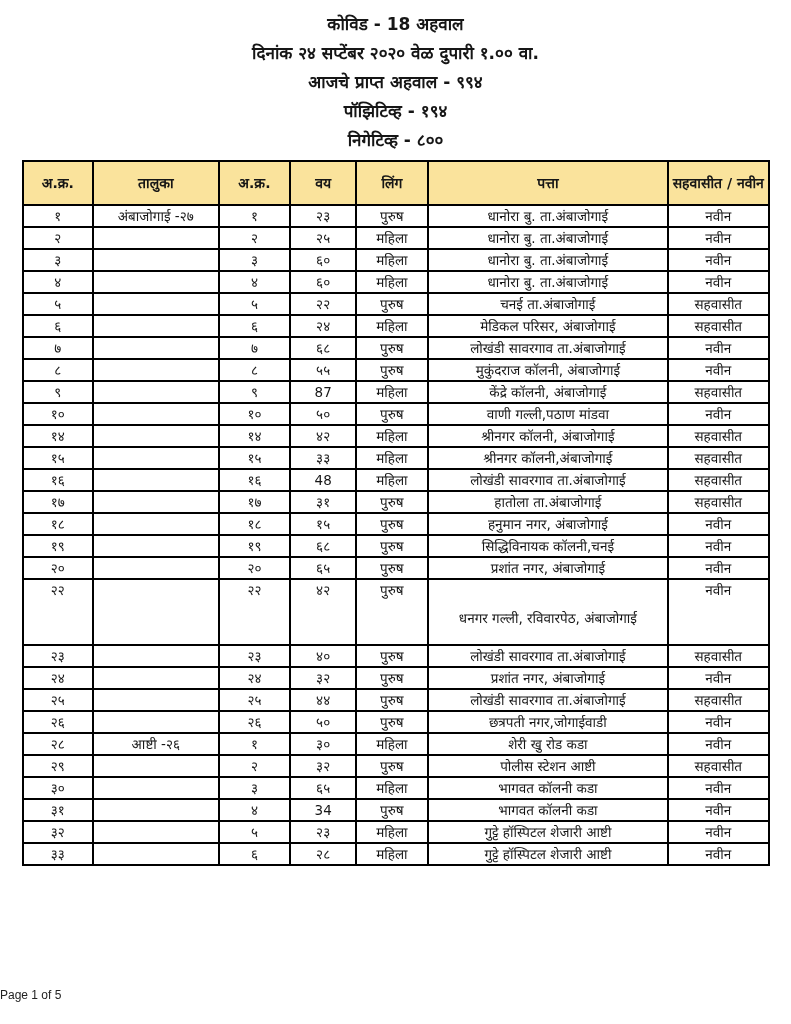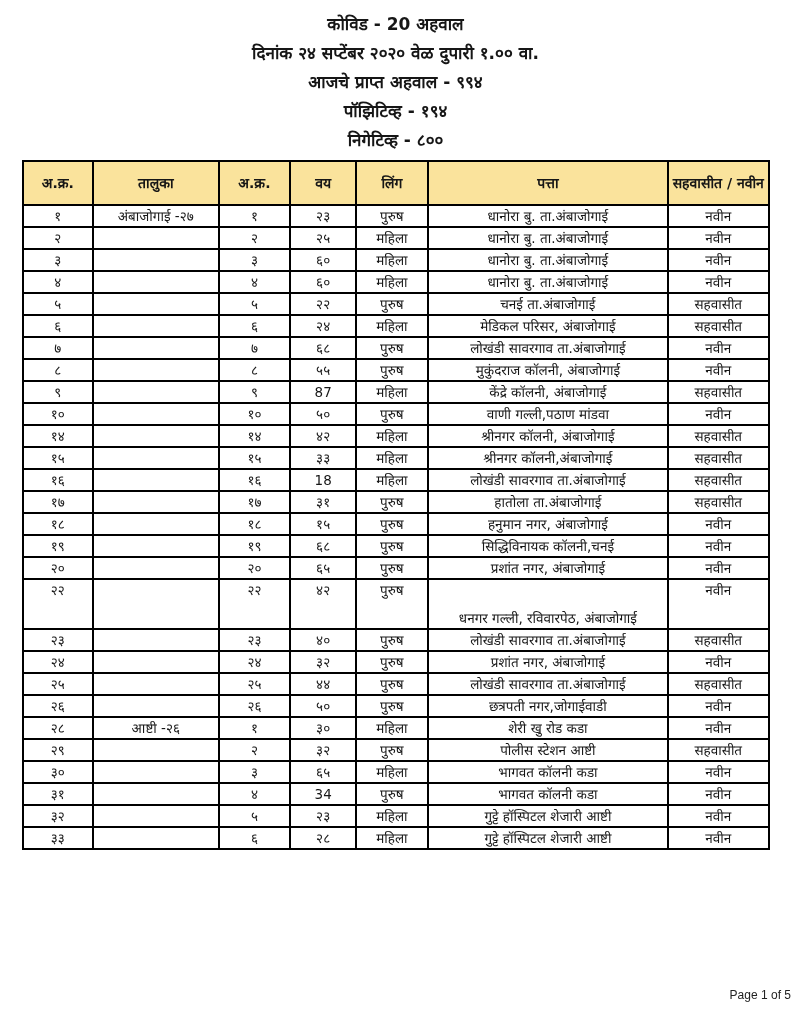--- a/index.html
+++ b/index.html
@@ -17,33 +17,33 @@
   table.report th, table.report td {
     border:2px solid #000000; text-align:center; vertical-align:middle;
     padding:0 2px; overflow:hidden;
   }
   table.report th {
     background:#FAE39C; font-weight:700; font-size:14px; line-height:1.3; height:42px;
   }
   table.report td { font-size:13.5px; height:20px; line-height:1.1; }
   td.col-5 { font-size:13.5px; }
   tr.tall td { height:43px; vertical-align:top; padding-top:3px; }
-  tr.tall td.col-5 { vertical-align:bottom; padding-bottom:2px; }
+  tr.tall td.col-5 { vertical-align:bottom; padding-bottom:18px; }
   .footer {
     position:absolute; left:0; bottom:22px; width:100%;
-    text-align:right; font-size:12px; color:#222;
+    text-align:left; font-size:12px; color:#222;
     font-family:"Liberation Sans","DejaVu Sans",sans-serif;
   }
 </style>
 </head>
 <body>
 
 <div class="page">
   <div class="titles">
-    <div class="title-line">कोविड - 20 अहवाल</div>
+    <div class="title-line">कोविड - 18 अहवाल</div>
     <div class="title-line">दिनांक २४ सप्टेंबर २०२० वेळ दुपारी १.०० वा.</div>
     <div class="title-line">आजचे प्राप्त अहवाल - ९९४</div>
     <div class="title-line">पॉझिटिव्ह - १९४</div>
     <div class="title-line">निगेटिव्ह - ८००</div>
   </div>
 
   <table class="report">
     <colgroup id="colgroup">
         <col style="width: 59px;">
         <col style="width: 105px;">
@@ -170,21 +170,21 @@
           <td class="col-2">१५</td>
           <td class="col-3">३३</td>
           <td class="col-4">महिला</td>
           <td class="col-5">श्रीनगर कॉलनी,अंबाजोगाई</td>
           <td class="col-6">सहवासीत</td>
         </tr>
         <tr>
           <td class="col-0">१६</td>
           <td class="col-1"></td>
           <td class="col-2">१६</td>
-          <td class="col-3">18</td>
+          <td class="col-3">48</td>
           <td class="col-4">महिला</td>
           <td class="col-5">लोखंडी सावरगाव ता.अंबाजोगाई</td>
           <td class="col-6">सहवासीत</td>
         </tr>
         <tr>
           <td class="col-0">१७</td>
           <td class="col-1"></td>
           <td class="col-2">१७</td>
           <td class="col-3">३१</td>
           <td class="col-4">पुरुष</td>

